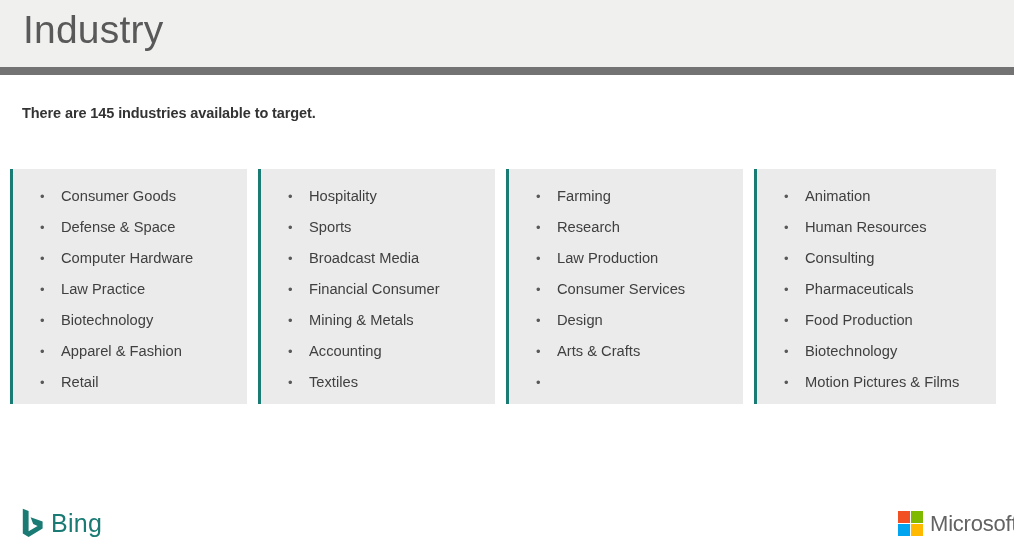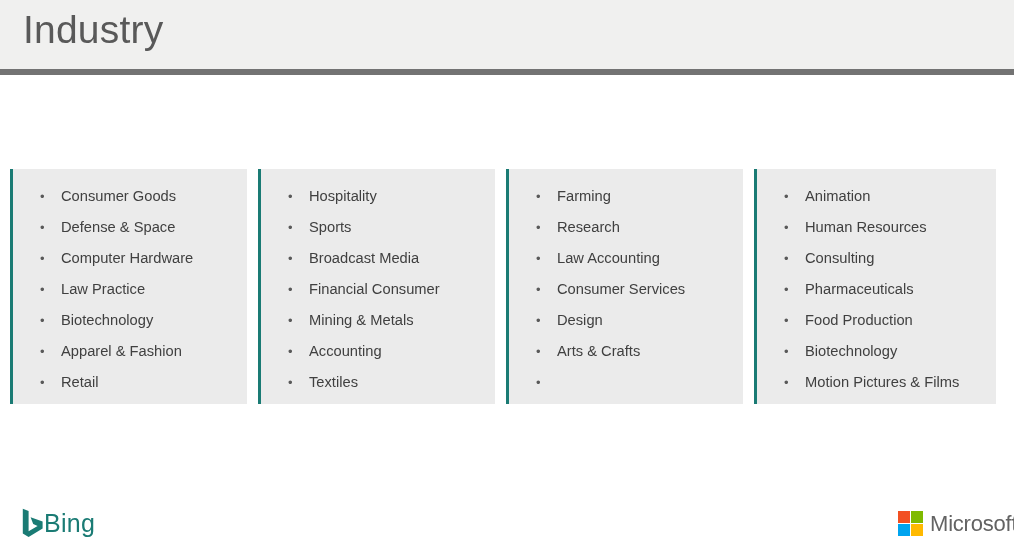--- a/index.html
+++ b/index.html
@@ -16,21 +16,21 @@
   }
 
   
   .slide-header {
     position: absolute;
     left: 0;
     top: 0;
     width: 1014px;
     height: 75px;
     background: #f0f0ef;
-    border-bottom: 6px solid #737373;
+    border-bottom: 8px solid #737373;
     box-sizing: border-box;
   }
   .slide-title {
     position: absolute;
     left: 23px;
     top: 5px;
     font-family: "Liberation Sans", sans-serif;
     font-size: 39px;
     font-weight: 300;
     letter-spacing: 0.2px;
@@ -98,20 +98,21 @@
     color: #595959;
   }
 
   
   .bing-logo {
     position: absolute;
     left: 22px;
     top: 508px;
     display: flex;
     align-items: center;
+    gap: 7px;
   }
   .bing-mark { width: 22px; height: 31px; display: block; }
   .bing-word {
     font-size: 25px;
     font-weight: 400;
     color: #1a7b74;
     letter-spacing: 0.3px;
     line-height: 31px;
   }
 
@@ -141,20 +142,21 @@
   }
 </style>
 </head>
 <body>
 
 <div class="slide-header">
   <div class="slide-title">Industry</div>
 </div>
 
 <div class="intro">
+  <span class="intro-line">There are 145 industries available to target.</span>
 </div>
 
 <div class="columns">
 
   <div class="ind-card">
     <ul class="ind-list">
       <li class="ind-item">
         <span class="bullet">•</span>
         <span>Consumer Goods</span>
       </li>
@@ -223,21 +225,21 @@
       <li class="ind-item">
         <span class="bullet">•</span>
         <span>Farming</span>
       </li>
       <li class="ind-item">
         <span class="bullet">•</span>
         <span>Research</span>
       </li>
       <li class="ind-item">
         <span class="bullet">•</span>
-        <span>Law Accounting</span>
+        <span>Law Production</span>
       </li>
       <li class="ind-item">
         <span class="bullet">•</span>
         <span>Consumer Services</span>
       </li>
       <li class="ind-item">
         <span class="bullet">•</span>
         <span>Design</span>
       </li>
       <li class="ind-item">

